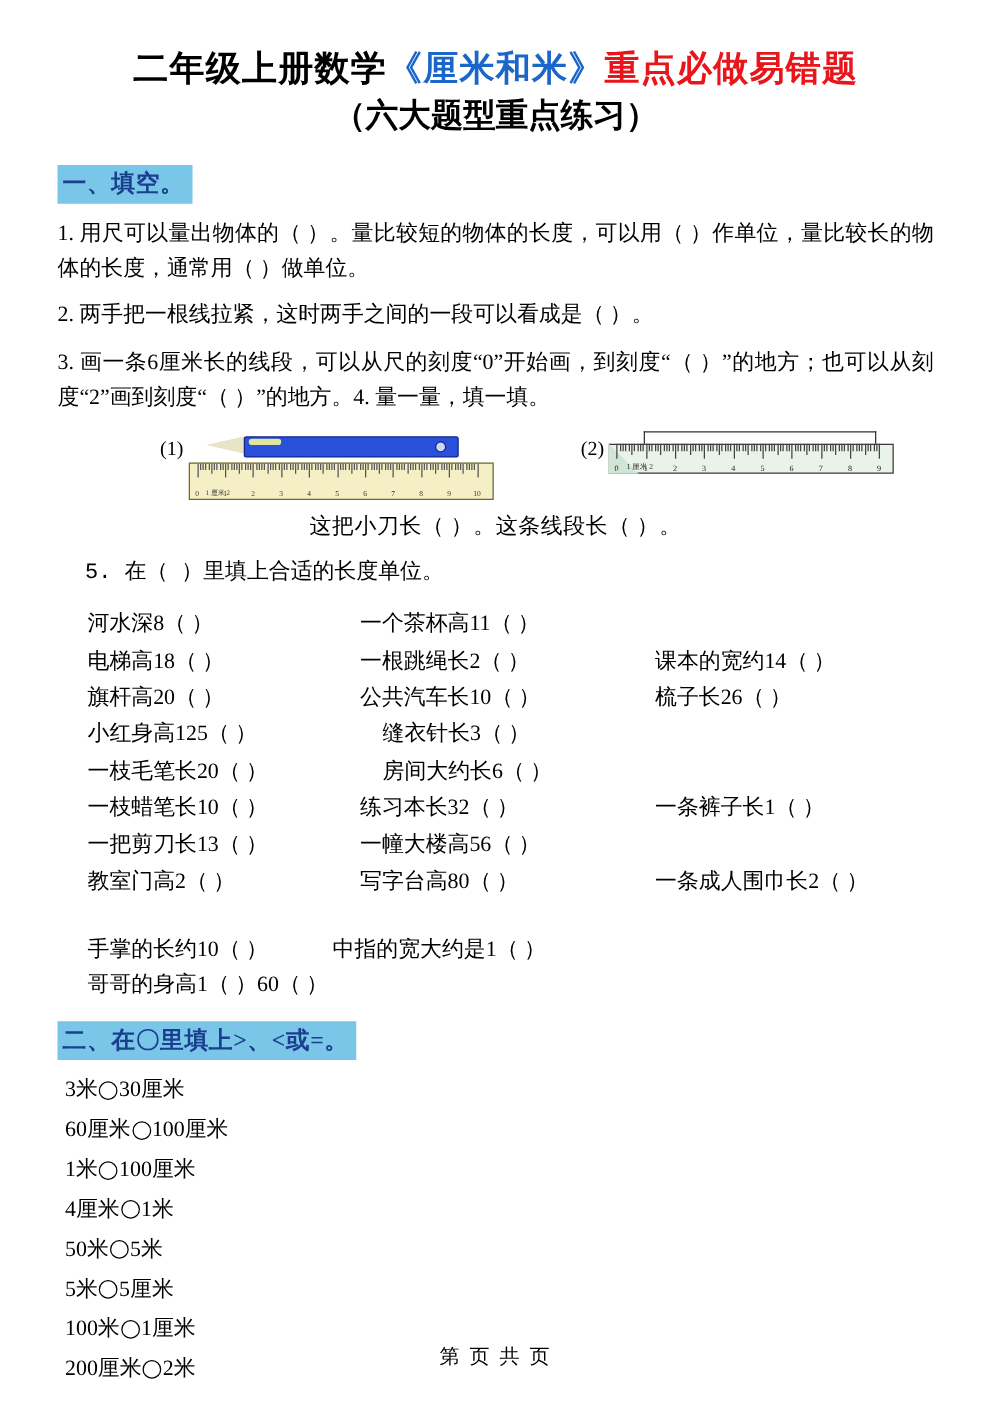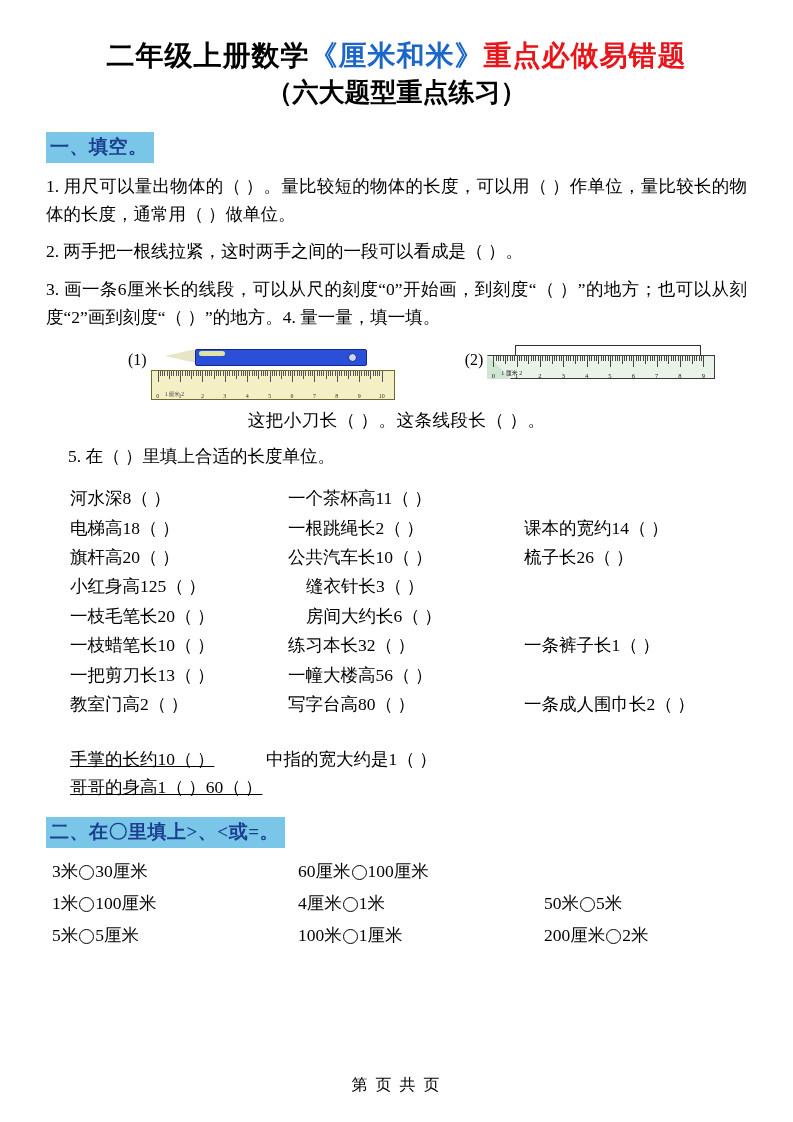--- a/index.html
+++ b/index.html
@@ -209,48 +209,49 @@
     font-size: 17.5px;
     margin-top: 8px;
     letter-spacing: 0.5px;
   }
 
   
   .unit-intro {
     font-size: 17.5px;
     margin-top: 12px;
     padding-left: 22px;
+    font-family: Liberation Mono, monospace;
   }
   .unit-grid {
     margin-top: 16px;
     padding-left: 24px;
     font-size: 17.5px;
     line-height: 1.68;
   }
   .unit-row { display: flex; }
   .unit-c1 { width: 218px; }
   .unit-c2 { width: 236px; }
   .unit-c3 { flex: 1; }
 
   .pair-rows {
     margin-top: 26px;
     padding-left: 24px;
     font-size: 17.5px;
     line-height: 1.6;
   }
-  .pair-rows .p1 { display: inline-block; width: 196px; text-decoration: underline; }
+  .pair-rows .p1 { display: inline-block; width: 196px; }
 
   
   .cmp-grid {
     margin-top: 8px;
     padding-left: 6px;
     font-size: 17.5px;
     line-height: 1.82;
   }
-  .cmp-row { display: flex; }
+  .cmp-row { display: flex; flex-direction: column; }
   .cmp-c1 { width: 246px; }
   .cmp-c2 { width: 246px; }
   .cmp-c3 { flex: 1; }
   .circ {
     display: inline-block;
     width: 13px; height: 13px;
     border: 1.4px solid #000;
     border-radius: 50%;
     vertical-align: middle;
     margin: 0 1px;

